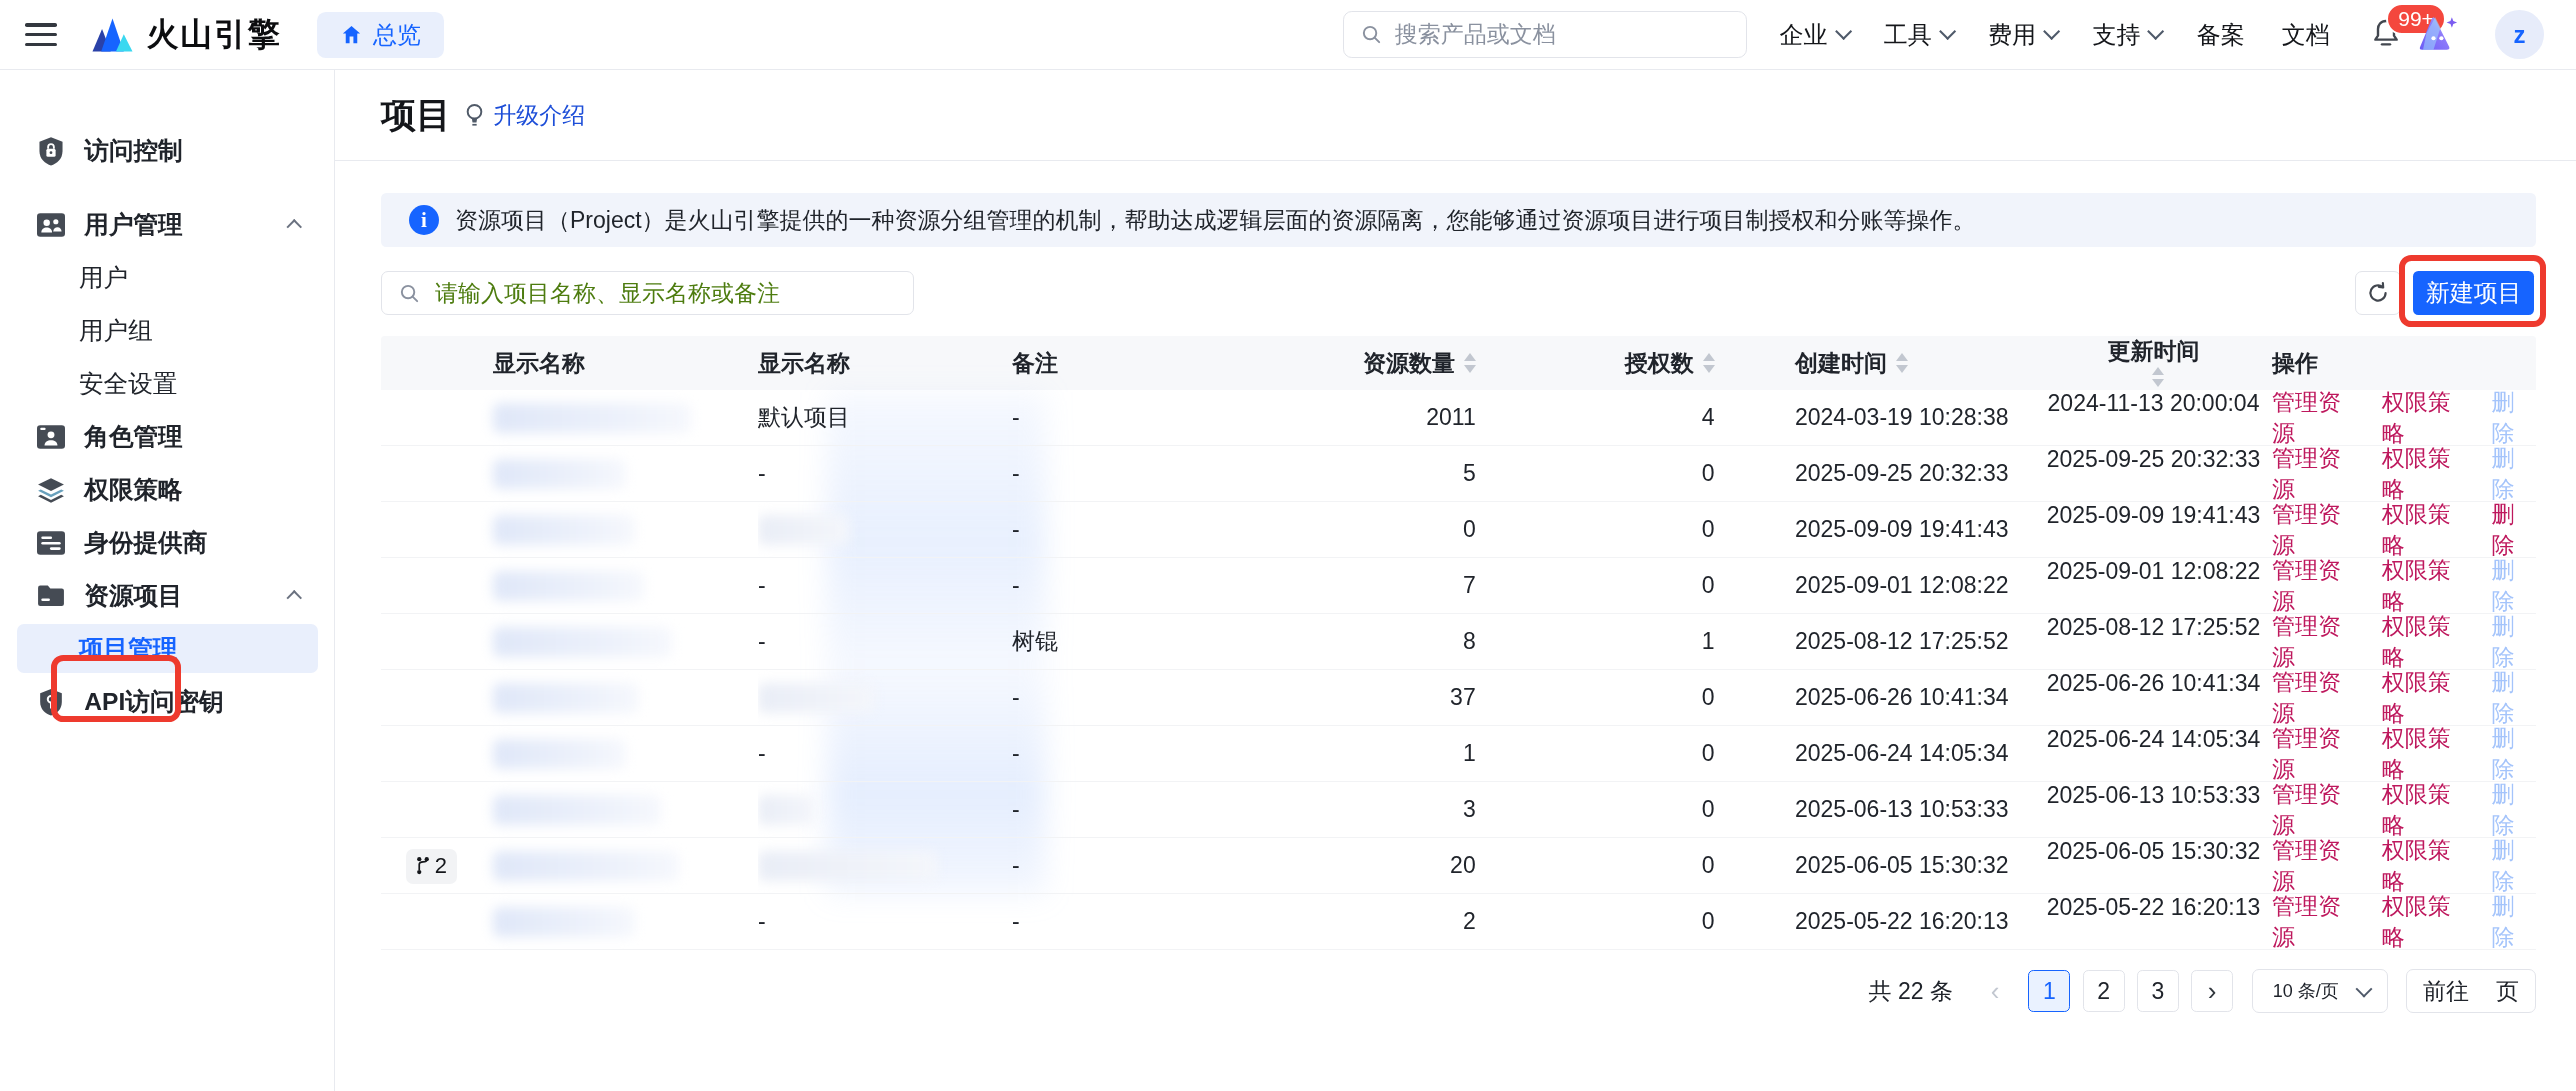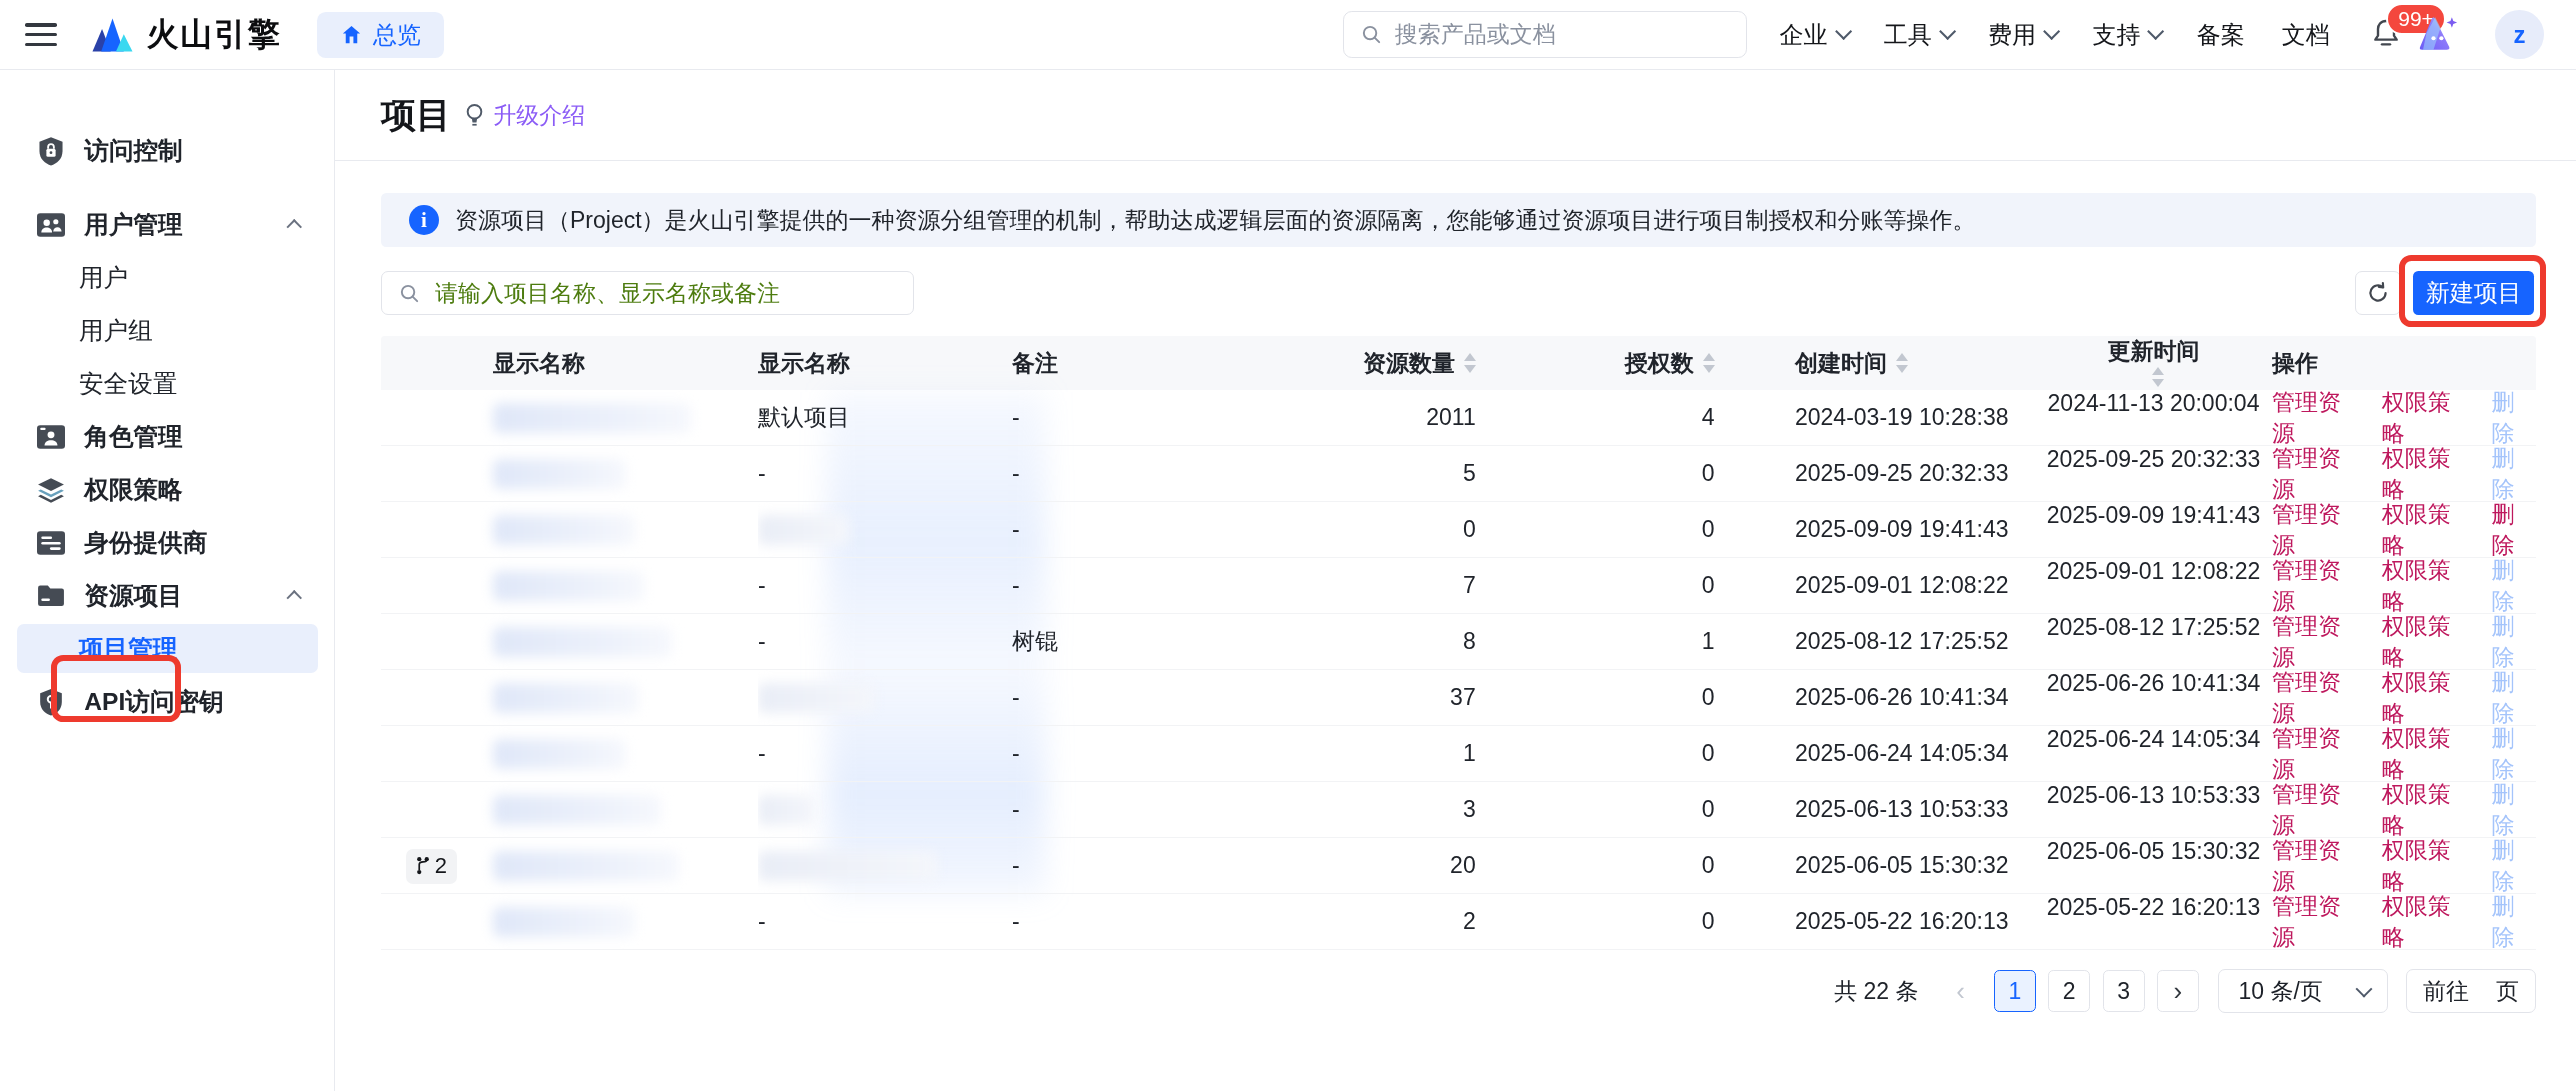--- a/index.html
+++ b/index.html
@@ -49,21 +49,21 @@
   .side-item.active .band { position:absolute; left:16.7px; right:16px; top:1.8px; bottom:1.8px;
                             background:#e9effc; border-radius:7px; }
   .side-item.active .lbl { color:#1664ff; font-weight:bold; position:relative; }
   .gap-after { margin-bottom:21px; }
 
   
   .main { position:absolute; left:335px; top:70px; width:2241px; height:1021px; background:#fff; }
   .title-row { display:flex; align-items:center; height:91px; padding-left:46px;
                border-bottom:1.8px solid #e8eaef; }
   .page-title { font-size:35px; font-weight:bold; color:#14161a; }
-  .upgrade { display:flex; align-items:center; gap:7px; margin-left:12.3px; color:#8b5cf6;
+  .upgrade { display:flex; align-items:center; gap:7px; margin-left:12.3px; color:#1d4ed8;
              font-size:23px; cursor:pointer; }
   .banner { position:absolute; left:46px; top:123px; width:2155px; height:54px; background:#f1f4fb;
             border-radius:5.3px; display:flex; align-items:center; padding-left:28px; gap:16px; }
   .banner-text { font-size:23px; color:#20242b; }
   .info-ico { width:30px; height:30px; border-radius:50%; background:#1664ff; color:#fff;
               display:flex; align-items:center; justify-content:center; font-size:21px;
               font-weight:bold; font-family:"Liberation Serif",serif; flex:none; }
 
   .toolbar { position:absolute; left:46px; top:201px; width:2155px; height:44px; }
   .tbl-search { position:absolute; left:0; top:0; width:533px; height:44px; border:1.8px solid #e2e4ea;
@@ -117,21 +117,21 @@
   .pager { position:absolute; left:46px; top:899px; width:2155px; height:44px; display:flex;
            align-items:center; justify-content:flex-end; gap:12.3px; }
   .pager .total { font-size:23px; color:#20242b; margin-right:8.8px; }
   .pgbtn { min-width:42px; height:42px; border-radius:5.3px; display:flex; align-items:center;
            justify-content:center; font-size:23px; cursor:pointer; background:#fff;
            border:1.8px solid #e2e4ea; color:#20242b; }
   .pgbtn.nav-prev { border:none; color:#c2c7d0; font-size:26px; }
   .pgbtn.nav-next { font-size:26px; color:#33383f; }
   .pgbtn.current { border:1.8px solid #1664ff; background:#eaf2ff; color:#1664ff; }
   .size-select { height:44px; border:1.8px solid #e2e4ea; border-radius:7px; display:flex;
-                 align-items:center; gap:33px; padding:0 19.3px; font-size:23px; cursor:pointer; margin-left:7px; }
+                 align-items:center; gap:17px; padding:0 19.3px; font-size:18px; cursor:pointer; margin-left:7px; }
   .size-select .chev { transform:rotate(45deg) translateY(-2.6px); border-color:#4e5969; }
   .goto { height:44px; width:130px; border:1.8px solid #e2e4ea; border-radius:7px; display:flex;
           align-items:center; justify-content:space-between; padding:0 16px; font-size:23px;
           color:#20242b; margin-left:5.3px; }
 </style>
 </head>
 <body>
 
 <div class="stage">
 

